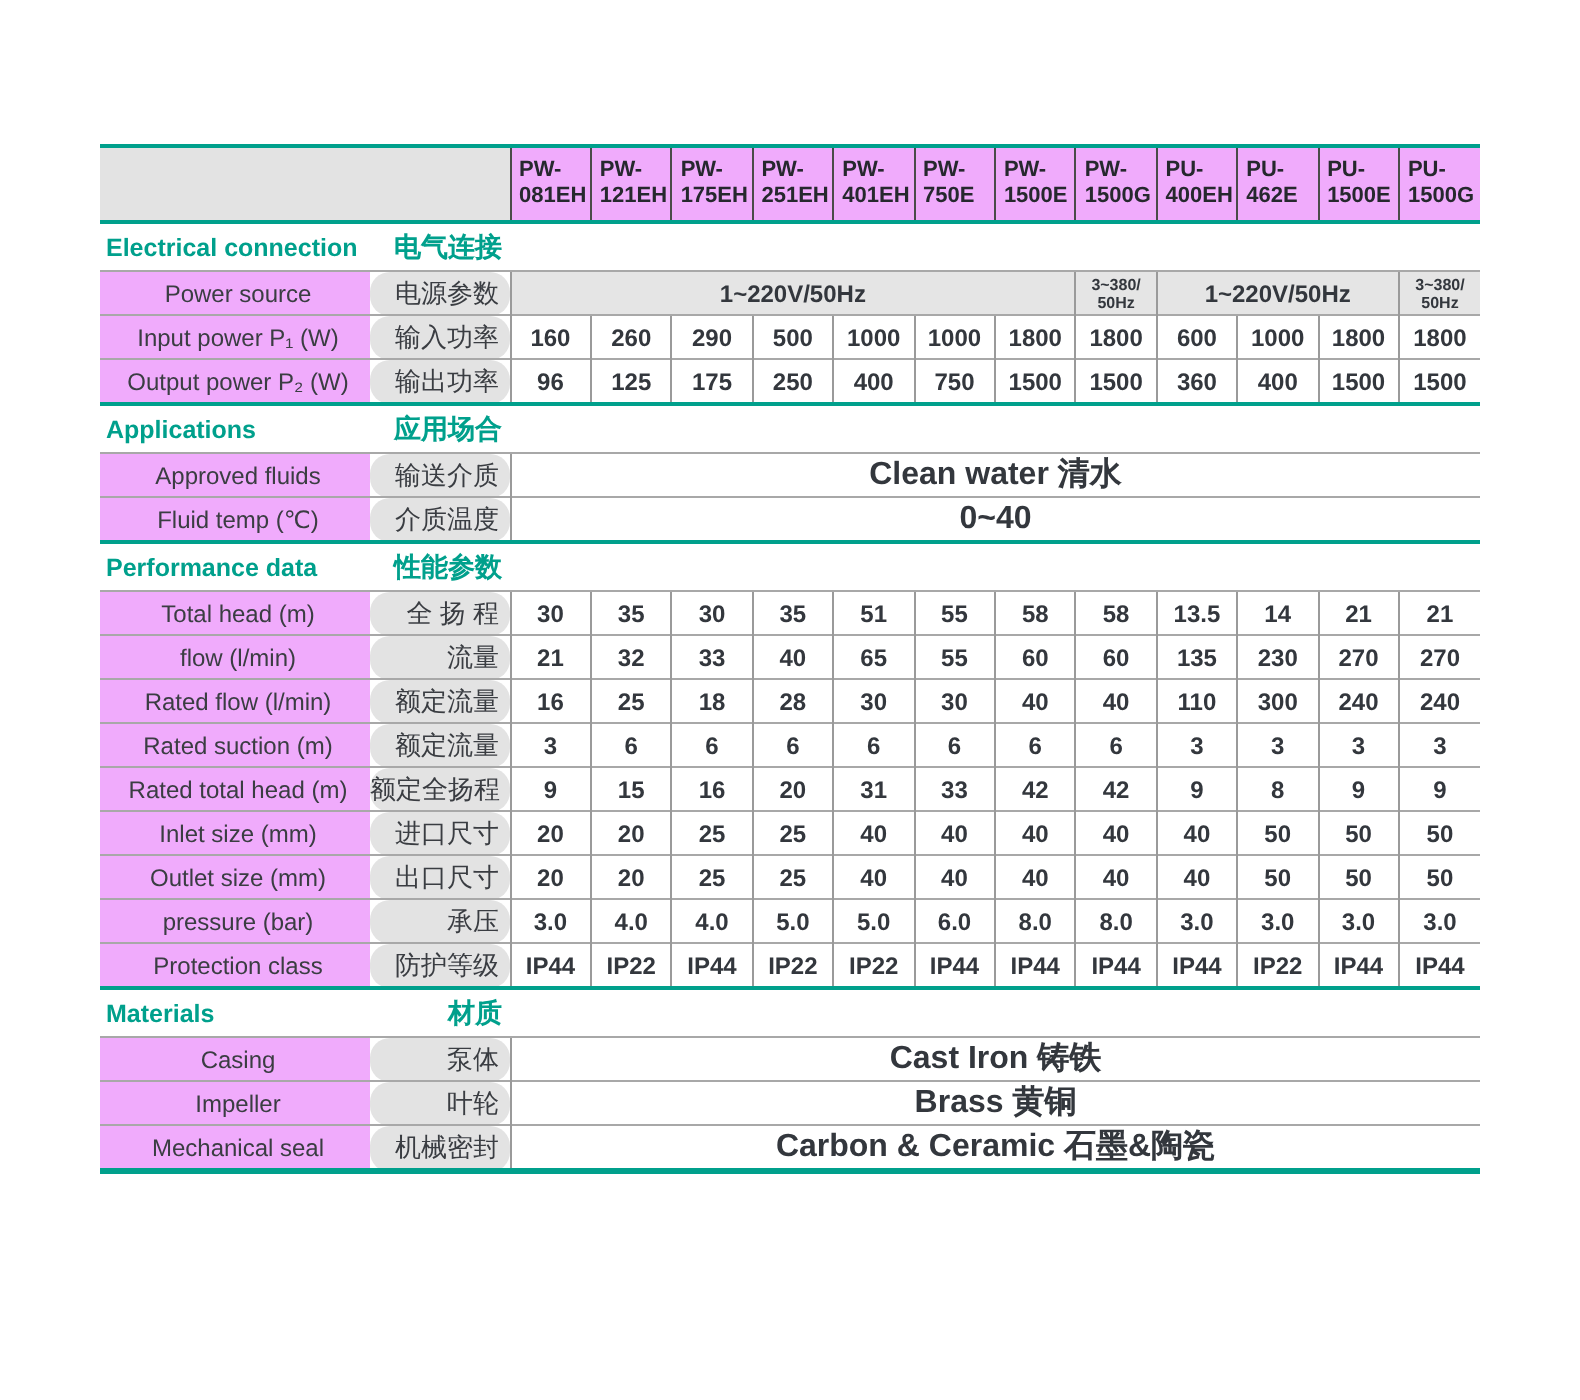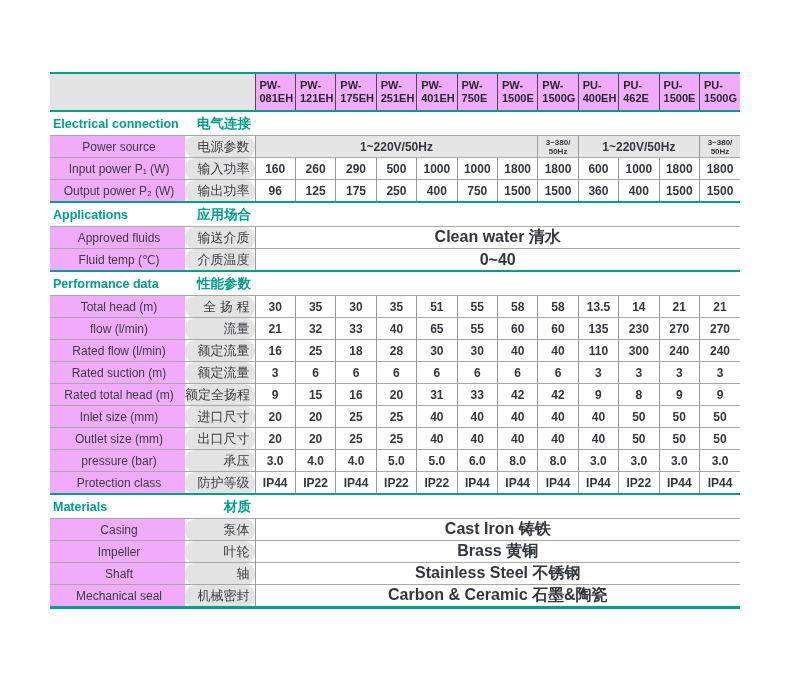--- a/index.html
+++ b/index.html
@@ -358,24 +358,19 @@
           <td class="en-label">Casing</td>
           <td class="zh-label">泵体</td>
           <td class="full-cell" colspan="12">Cast Iron 铸铁</td>
         </tr>
         <tr class="full-row">
           <td class="en-label">Impeller</td>
           <td class="zh-label">叶轮</td>
           <td class="full-cell" colspan="12">Brass 黄铜</td>
         </tr>
         <tr class="full-row">
-          <td class="en-label">Shaft</td>
-          <td class="zh-label">轴</td>
-          <td class="full-cell" colspan="12">Stainless Steel 不锈钢</td>
-        </tr>
-        <tr class="full-row">
           <td class="en-label">Mechanical seal</td>
           <td class="zh-label">机械密封</td>
           <td class="full-cell" colspan="12">Carbon &amp; Ceramic 石墨&amp;陶瓷</td>
         </tr>
       </tbody>
   </table>
 </div>
 
 </body></html>

